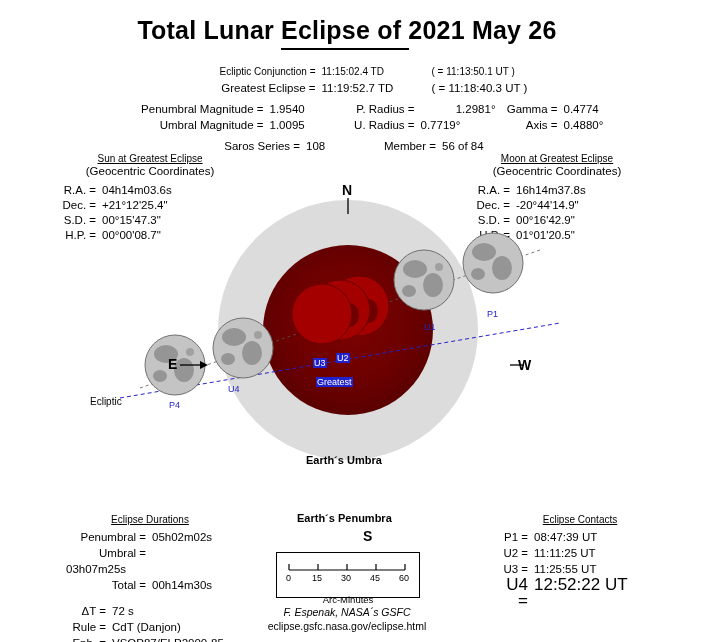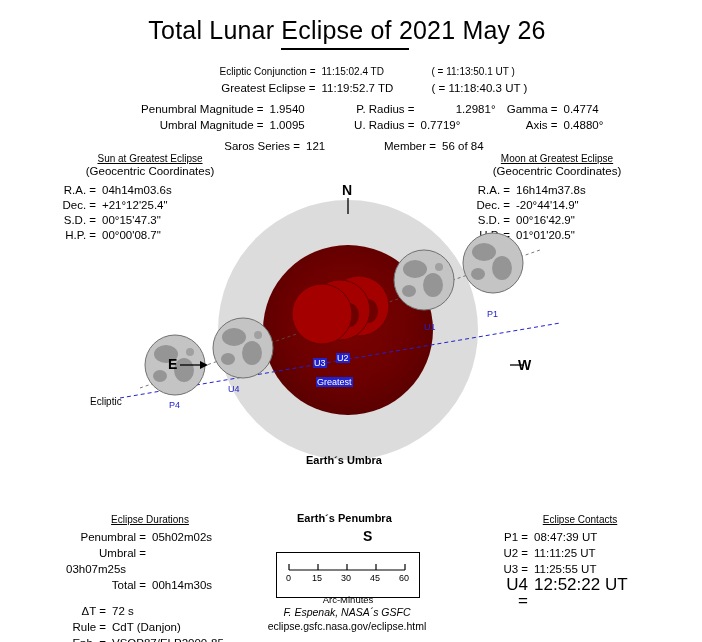--- a/index.html
+++ b/index.html
@@ -8,21 +8,21 @@
     background:#ffffff;
     font-family:"Liberation Sans", sans-serif;
     color:#000000;
     position:relative;
     overflow:hidden;
   }
   #stage{position:absolute;left:0;top:0;width:702px;height:642px;}
   .abs{position:absolute;}
   .title{
     width:694px;text-align:center;top:16px;left:0;
-    font-size:25px;font-weight:normal;letter-spacing:0.2px;
+    font-size:25px;font-weight:bold;letter-spacing:0.2px;
   }
   .title-rule{
     left:281px;top:48px;width:128px;height:2px;background:#000;
   }
   .blk{font-size:11.5px;line-height:15px;}
   .underline-head{
     text-decoration:underline;font-size:10px;font-weight:normal;
   }
   .center{text-align:center;}
   .credit{font-size:10.5px;font-style:italic;text-align:center;}
@@ -68,21 +68,21 @@
       <div style="width:75px;text-align:right;">U. Radius =</div>
       <div style="width:75px;text-align:left;padding-left:6px;">0.7719°</div>
       <div style="width:62px;text-align:right;">Axis =</div>
       <div style="width:70px;text-align:left;padding-left:6px;">0.4880°</div>
     </div>
   </div>
 
   <div class="abs" style="left:0;top:138px;width:702px;">
     <div style="display:flex;justify-content:center;font-size:11.5px;line-height:16px;">
       <div style="width:130px;text-align:right;">Saros Series =</div>
-      <div style="width:60px;text-align:left;padding-left:6px;">121</div>
+      <div style="width:60px;text-align:left;padding-left:6px;">108</div>
       <div style="width:70px;text-align:right;">Member =</div>
       <div style="width:90px;text-align:left;padding-left:6px;">56 of 84</div>
     </div>
   </div>
 
   <div class="abs" style="left:50px;top:153px;width:200px;">
     <div class="center underline-head">Sun at Greatest Eclipse</div>
     <div class="center blk">(Geocentric Coordinates)</div>
     <div style="margin-top:4px;">
       <div style="display:flex;font-size:11.5px;line-height:15px;">

